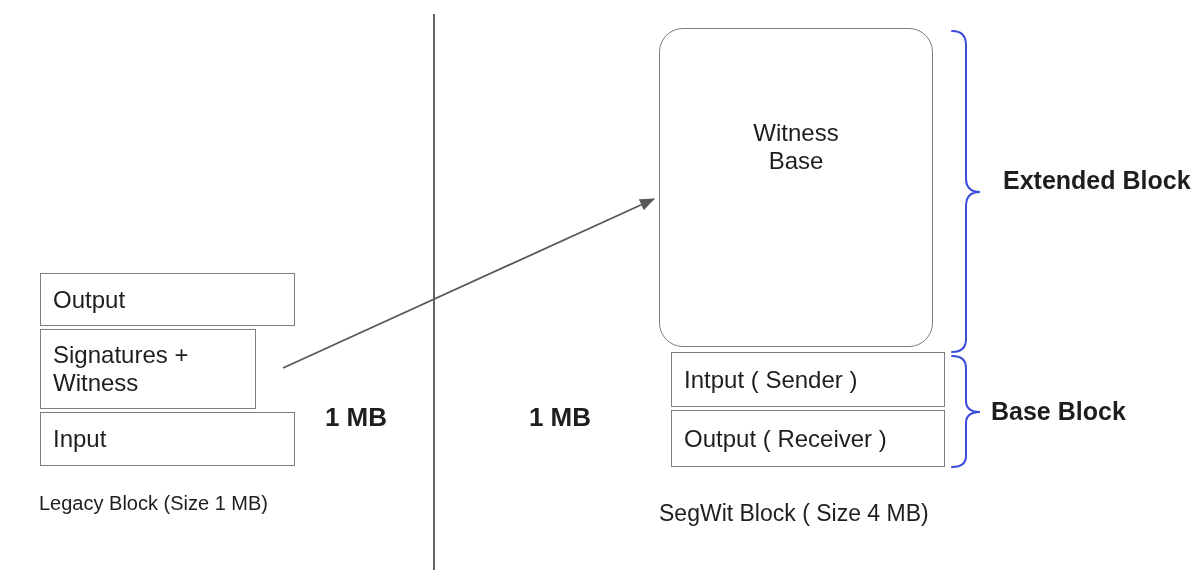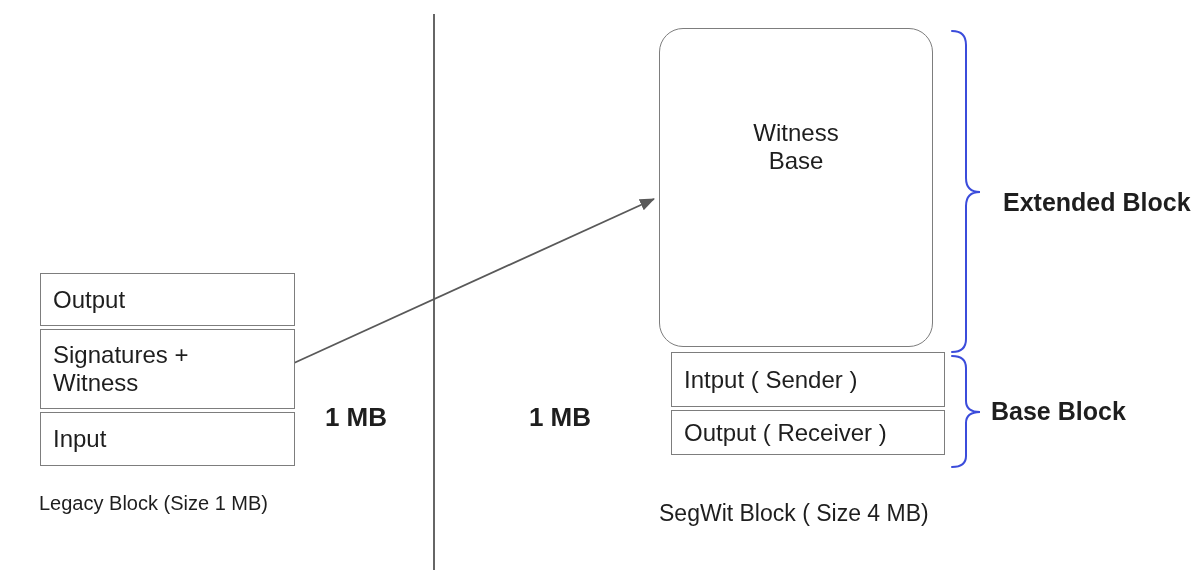--- a/index.html
+++ b/index.html
@@ -85,40 +85,40 @@
     </defs>
     <line x1="434" y1="14" x2="434" y2="570" stroke="#666666" stroke-width="2"></line>
     <line x1="283" y1="368" x2="654" y2="199" stroke="#595959" stroke-width="1.8" marker-end="url(#arrowhead)"></line>
     <path d="M 952 31 Q 966 31 966 45 L 966 178 Q 966 192 980 192 Q 966 192 966 206 L 966 339 Q 966 352 952 352" fill="none" stroke="#3b4cdb" stroke-width="2" stroke-linecap="round"></path>
     <path d="M 952 356 Q 966 356 966 368 L 966 401 Q 966 412 980 412 Q 966 412 966 423 L 966 456 Q 966 467 952 467" fill="none" stroke="#3b4cdb" stroke-width="2" stroke-linecap="round"></path>
   </svg>
 
   <div class="box left-label" style="left:28px; top:273px; width:255px; height:53px;">
     <span>Output</span>
   </div>
-  <div class="box left-label" style="left:28px; top:329px; width:255px; height:80px;">
+  <div class="box left-label" style="left:28px; top:329px; width:216px; height:80px;">
     <span>Signatures +</span>
     <span>Witness</span>
   </div>
   <div class="box left-label" style="left:28px; top:412px; width:255px; height:54px;">
     <span>Input</span>
   </div>
   <div class="caption legacy">Legacy Block (Size 1 MB)</div>
 
   <div class="box center-label witness-text" style="left:659px; top:28px; width:274px; height:319px;">
     <div>Witness</div>
     <div>Base</div>
   </div>
   <div class="box left-label" style="left:659px; top:352px; width:274px; height:55px;">
     <span>Intput ( Sender )</span>
   </div>
-  <div class="box left-label" style="left:659px; top:410px; width:274px; height:45px;">
+  <div class="box left-label" style="left:659px; top:410px; width:274px; height:57px;">
     <span>Output ( Receiver )</span>
   </div>
   <div class="caption segwit">SegWit Block ( Size 4 MB)</div>
 
   <div class="size-label" style="left:296px; top:402px;">1 MB</div>
   <div class="size-label" style="left:500px; top:402px;">1 MB</div>
 
-  <div class="brace-label" style="left:1003px; top:188px;">Extended Block</div>
+  <div class="brace-label" style="left:1003px; top:166px;">Extended Block</div>
   <div class="brace-label" style="left:991px; top:397px;">Base Block</div>
 
 </div>
 
 </body></html>

